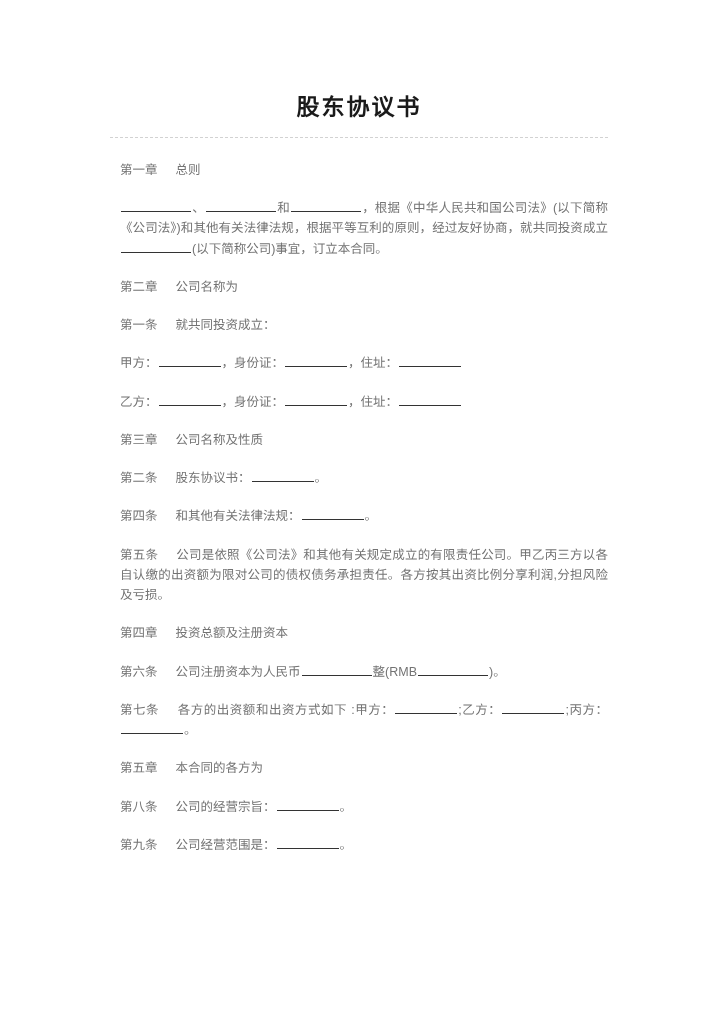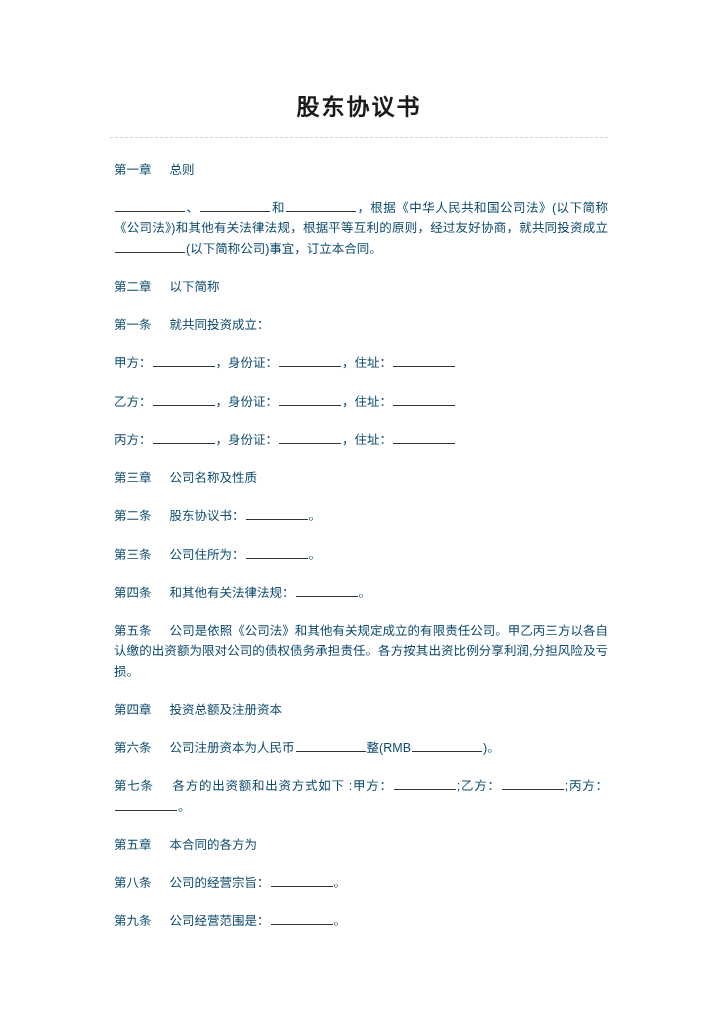--- a/index.html
+++ b/index.html
@@ -50,24 +50,24 @@
     border-top: 1px dashed #d2d2d2;
     height: 0;
     width: 100%;
   }
 
   .body-text {
     margin-top: 22px;
   }
 
   p.para {
-    margin: 0 0 18px 4px;
+    margin: 0 0 18px 10px;
     font-size: 12.5px;
     line-height: 1.62;
-    color: #0c4a6e;
+    color: #737373;
     text-align: justify;
     text-justify: inter-ideograph;
   }
 
   p.para.heading {
     margin-bottom: 18px;
   }
 
   .gap {
     display: inline-block;
@@ -91,28 +91,26 @@
 <div class="page">
   <div class="content">
 
     <h1 class="doc-title">股东协议书</h1>
 
     <hr class="title-rule">
 
     <div class="body-text">
         <p class="para heading"><span>第一章</span><span class="gap"></span><span>总则</span></p>
         <p class="para"><span class="blank w-lg"></span><span>、</span><span class="blank w-lg"></span><span>和</span><span class="blank w-lg"></span><span>，根据《中华人民共和国公司法》(以下简称《公司法》)和其他有关法律法规，根据平等互利的原则，经过友好协商，就共同投资成立</span><span class="blank w-lg"></span><span>(以下简称公司)事宜，订立本合同。</span></p>
-        <p class="para heading"><span>第二章</span><span class="gap"></span><span>以下简称</span></p>
+        <p class="para heading"><span>第二章</span><span class="gap"></span><span>公司名称为</span></p>
         <p class="para"><span>第一条</span><span class="gap"></span><span>就共同投资成立：</span></p>
         <p class="para"><span>甲方：</span><span class="blank w-md"></span><span>，身份证：</span><span class="blank w-md"></span><span>，住址：</span><span class="blank w-md"></span></p>
         <p class="para"><span>乙方：</span><span class="blank w-md"></span><span>，身份证：</span><span class="blank w-md"></span><span>，住址：</span><span class="blank w-md"></span></p>
-        <p class="para"><span>丙方：</span><span class="blank w-md"></span><span>，身份证：</span><span class="blank w-md"></span><span>，住址：</span><span class="blank w-md"></span></p>
         <p class="para heading"><span>第三章</span><span class="gap"></span><span>公司名称及性质</span></p>
         <p class="para"><span>第二条</span><span class="gap"></span><span>股东协议书：</span><span class="blank w-md"></span><span>。</span></p>
-        <p class="para"><span>第三条</span><span class="gap"></span><span>公司住所为：</span><span class="blank w-md"></span><span>。</span></p>
         <p class="para"><span>第四条</span><span class="gap"></span><span>和其他有关法律法规：</span><span class="blank w-md"></span><span>。</span></p>
         <p class="para"><span>第五条</span><span class="gap"></span><span>公司是依照《公司法》和其他有关规定成立的有限责任公司。甲乙丙三方以各自认缴的出资额为限对公司的债权债务承担责任。各方按其出资比例分享利润,分担风险及亏损。</span></p>
         <p class="para heading"><span>第四章</span><span class="gap"></span><span>投资总额及注册资本</span></p>
         <p class="para"><span>第六条</span><span class="gap"></span><span>公司注册资本为人民币</span><span class="blank w-lg"></span><span>整(RMB</span><span class="blank w-lg"></span><span>)。</span></p>
         <p class="para"><span>第七条</span><span class="gap"></span><span>各方的出资额和出资方式如下 :甲方：</span><span class="blank w-md"></span><span>;乙方：</span><span class="blank w-md"></span><span>;丙方：</span><span class="blank w-md"></span><span>。</span></p>
         <p class="para heading"><span>第五章</span><span class="gap"></span><span>本合同的各方为</span></p>
         <p class="para"><span>第八条</span><span class="gap"></span><span>公司的经营宗旨：</span><span class="blank w-md"></span><span>。</span></p>
         <p class="para"><span>第九条</span><span class="gap"></span><span>公司经营范围是：</span><span class="blank w-md"></span><span>。</span></p>
       </div>
 

